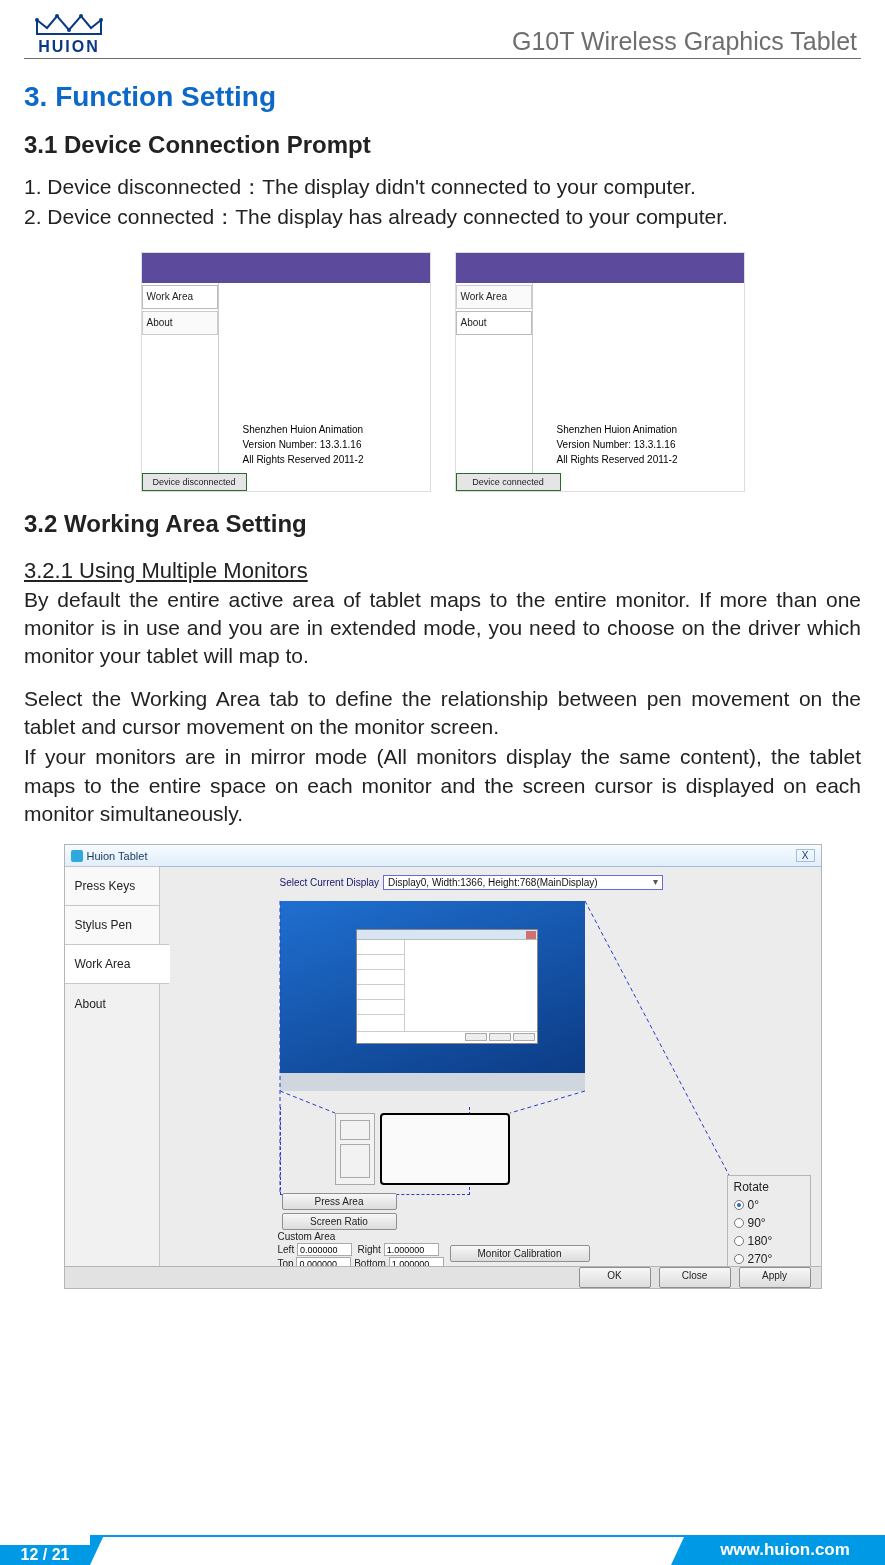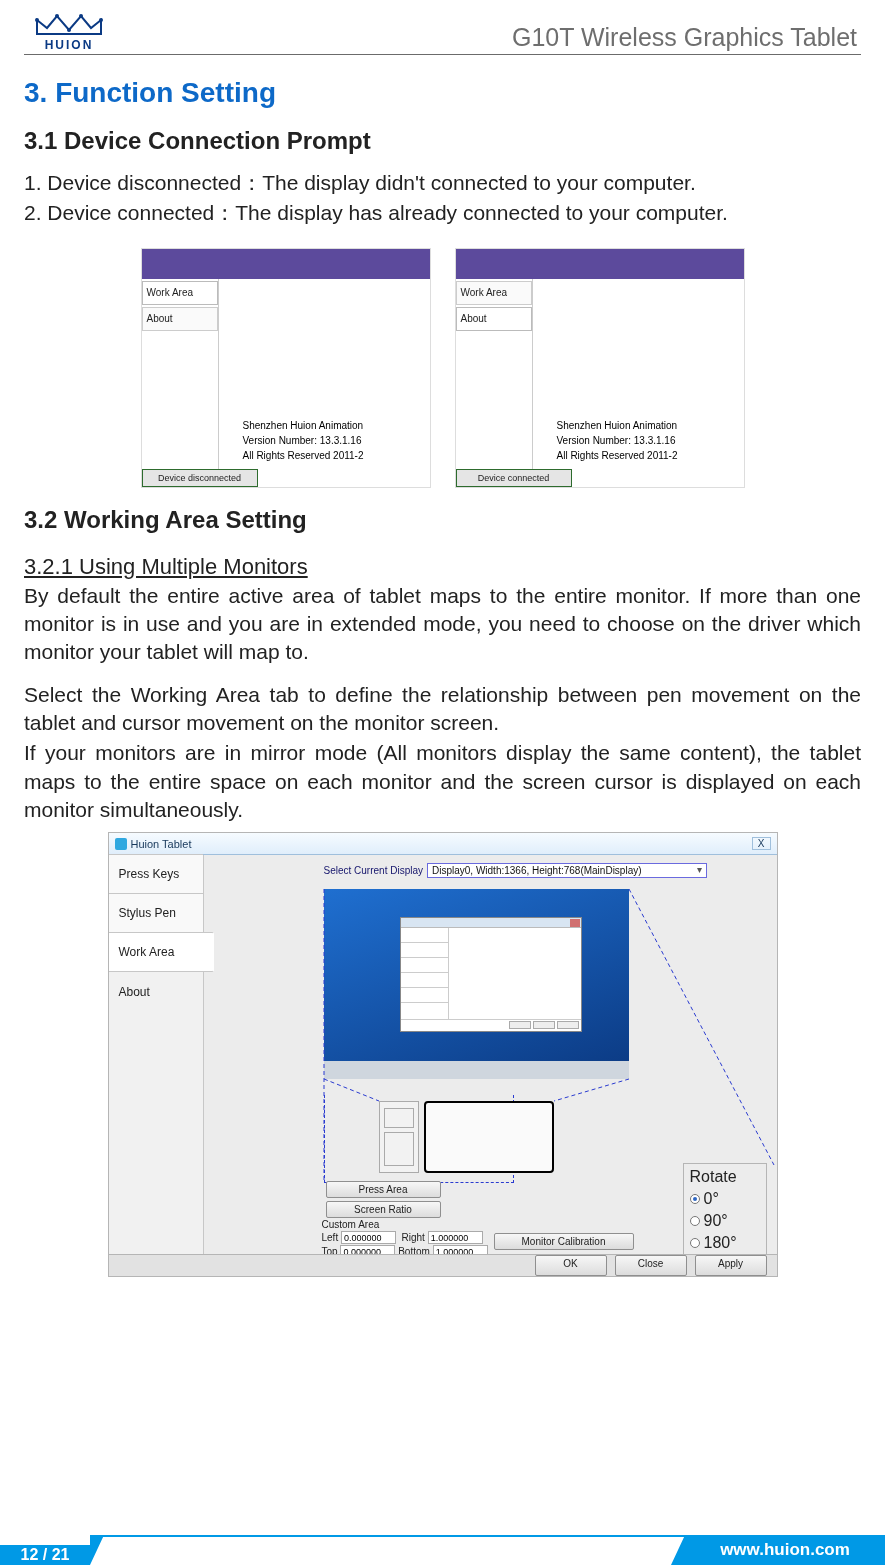--- a/index.html
+++ b/index.html
@@ -13,21 +13,21 @@
   }
   .page { padding: 10px 24px 0 24px; }
   .header {
     display: flex;
     align-items: flex-end;
     justify-content: space-between;
     border-bottom: 1px solid #6b6b6b;
     padding-bottom: 2px;
   }
   .logo-block { display: flex; flex-direction: column; align-items: center; width:90px;}
-  .logo-text { font-size:12px; letter-spacing:2px; color:#0b3a84; font-weight:600; margin-top:-2px;}
+  .logo-text { font-size:16px; letter-spacing:2px; color:#0b3a84; font-weight:600; margin-top:-2px;}
   .product-title { font-size: 25px; color:#6e6e6e; font-weight:400; padding-right:4px;}
   .h1 { color:#0d69c8; font-size:28px; font-weight:700; margin-top:22px;}
   .h2 { font-size:24px; font-weight:700; margin-top:18px;}
   .body-text { font-size:21px; line-height:1.35; margin-top:14px; color:#222;}
   .underlined { text-decoration: underline; font-size:22px; margin-top:20px;}
   .justify { text-align: justify; }
 
   
   .shots-row { display:flex; gap:24px; justify-content:center; margin:20px 0 6px 0;}
   .mini-shot {
@@ -42,29 +42,29 @@
   .mini-tab {
     height:24px; border:1px solid #ccc; font-size:10px;
     display:flex; align-items:center; padding-left:4px; margin:2px 0 0 0;
     background:#fafafa;
   }
   .mini-tab.current { border-color:#bbb; background:#fff;}
   .mini-main { position:absolute; top:30px; left:76px; right:0; bottom:18px; border-left:1px solid #ccc;}
   .mini-main-inner { position:absolute; left:24px; right:0; bottom:6px; font-size:10px; line-height:1.5;}
   .mini-ln { color:#000; white-space:nowrap;}
   .mini-status {
-    position:absolute; bottom:0; left:0; height:18px; width:116px;
+    position:absolute; bottom:0; left:0; height:18px; width:105px;
     border:1px solid #2d6b2d; background:#e5e5e5;
     font-size:9px; display:flex; align-items:center; justify-content:center;
   }
 
   
   .big-shot {
-    width: 670px; height: 445px;
-    margin: 8px auto 0 auto;
+    width: 758px; height: 445px;
+    margin: 16px auto 0 auto;
     background:#ec4899;
     border:1px solid #b5b5b5;
     position:relative;
     font-size:10px;
     overflow:hidden;
   }
   .big-title {
     position:absolute; top:0; left:0; right:0; height:22px;
     background:linear-gradient(#f6fbff,#e0eefb);
     border-bottom:1px solid #9fbfdc;
@@ -138,21 +138,21 @@
     font-size:10px; text-align:center; padding:2px 0;
   }
   .btn-group{position:absolute; top:326px; left:122px; width:115px;}
   .btn-group .btn{margin-bottom:3px;}
   .custom{position:absolute; top:364px; left:118px; font-size:10px;}
   .custom .row{margin-top:1px;}
   .custom input{width:55px;height:13px;border:1px solid #aaa;font-size:9px;padding-left:2px;}
 
   .rotate-panel{
     position:absolute; top:308px; right:10px; width:84px; height:92px;
-    border:1px solid #b5b5b5; background:#ececec; padding:4px 6px; font-size:16px;
+    border:1px solid #b5b5b5; background:#ececec; padding:4px 6px; font-size:12px;
   }
   .rotate-panel .opt{display:flex;align-items:center;margin-top:4px;}
   .rotate-panel .radio{width:10px;height:10px;border:1px solid #777;border-radius:50%;margin-right:4px;display:inline-block;background:#fff;}
   .rotate-panel .radio.sel::after{content:"";display:block;width:4px;height:4px;background:#2e66c3;border-radius:50%;margin:2px;}
 
   .monitor-cal{
     position:absolute; bottom:4px; left:290px; width:140px;
   }
 
   .bottom-btns{

